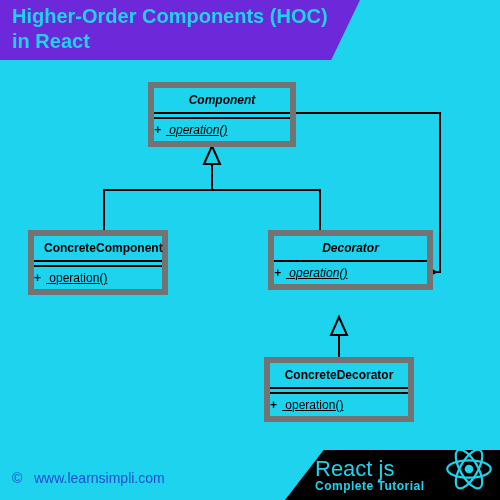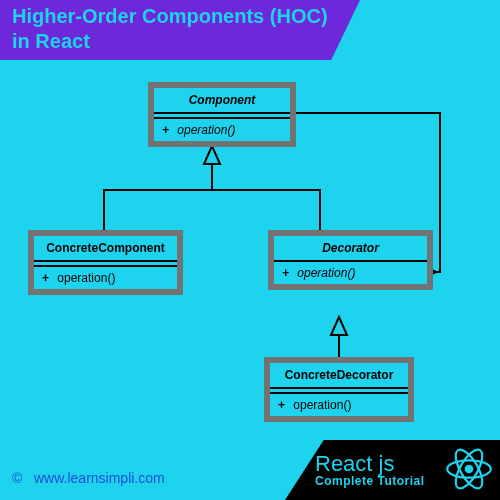--- a/index.html
+++ b/index.html
@@ -36,39 +36,40 @@
     padding: 5px 10px;
     border-bottom: 2px solid #000;
     white-space: nowrap;
   }
   .uml .title.italic { font-style: italic; }
   .uml .sep {
     height: 5px;
     border-bottom: 2px solid #000;
   }
   .uml .row {
-    padding: 4px 8px;
+    padding: 4px 0;
     white-space: nowrap;
+    text-decoration: underline;
   }
   .uml .row.italic { font-style: italic; }
   .uml .row + .row { border-top: 2px solid #000; }
   svg.lines {
     position: absolute;
     top: 0; left: 0;
     width: 500px; height: 500px;
     pointer-events: none;
   }
   .footer {
     position: absolute;
     right: 0;
     bottom: 0;
     background: #000;
     color: #1dd3ed;
     width: 215px;
-    height: 60px;
+    height: 50px;
     clip-path: polygon(18% 0, 100% 0, 100% 100%, 0 100%);
     display: flex;
     align-items: center;
     padding-left: 30px;
   }
   .footer-text { line-height: 1.05; }
   .footer-title { font-size: 22px; font-weight: 300; }
   .footer-sub { font-size: 12px; letter-spacing: 0.5px; font-weight: bold; }
   .copyright {
     position: absolute;
@@ -106,21 +107,21 @@
 
 <div class="uml" style="left:148px; top:82px; width:148px;">
   <div class="title italic">Component</div>
   <div class="sep"></div>
   <div class="row italic">
     <span class="vis">+</span>
     <span>operation()</span>
   </div>
 </div>
 
-<div class="uml" style="left:28px; top:230px; width:155px;">
+<div class="uml" style="left:28px; top:230px; width:140px;">
   <div class="title">ConcreteComponent</div>
   <div class="sep"></div>
   <div class="row">
     <span class="vis">+</span>
     <span>operation()</span>
   </div>
 </div>
 
 <div class="uml" style="left:247px; top:230px; width:165px;margin-left:21px;">
   <div class="title italic">Decorator</div>

